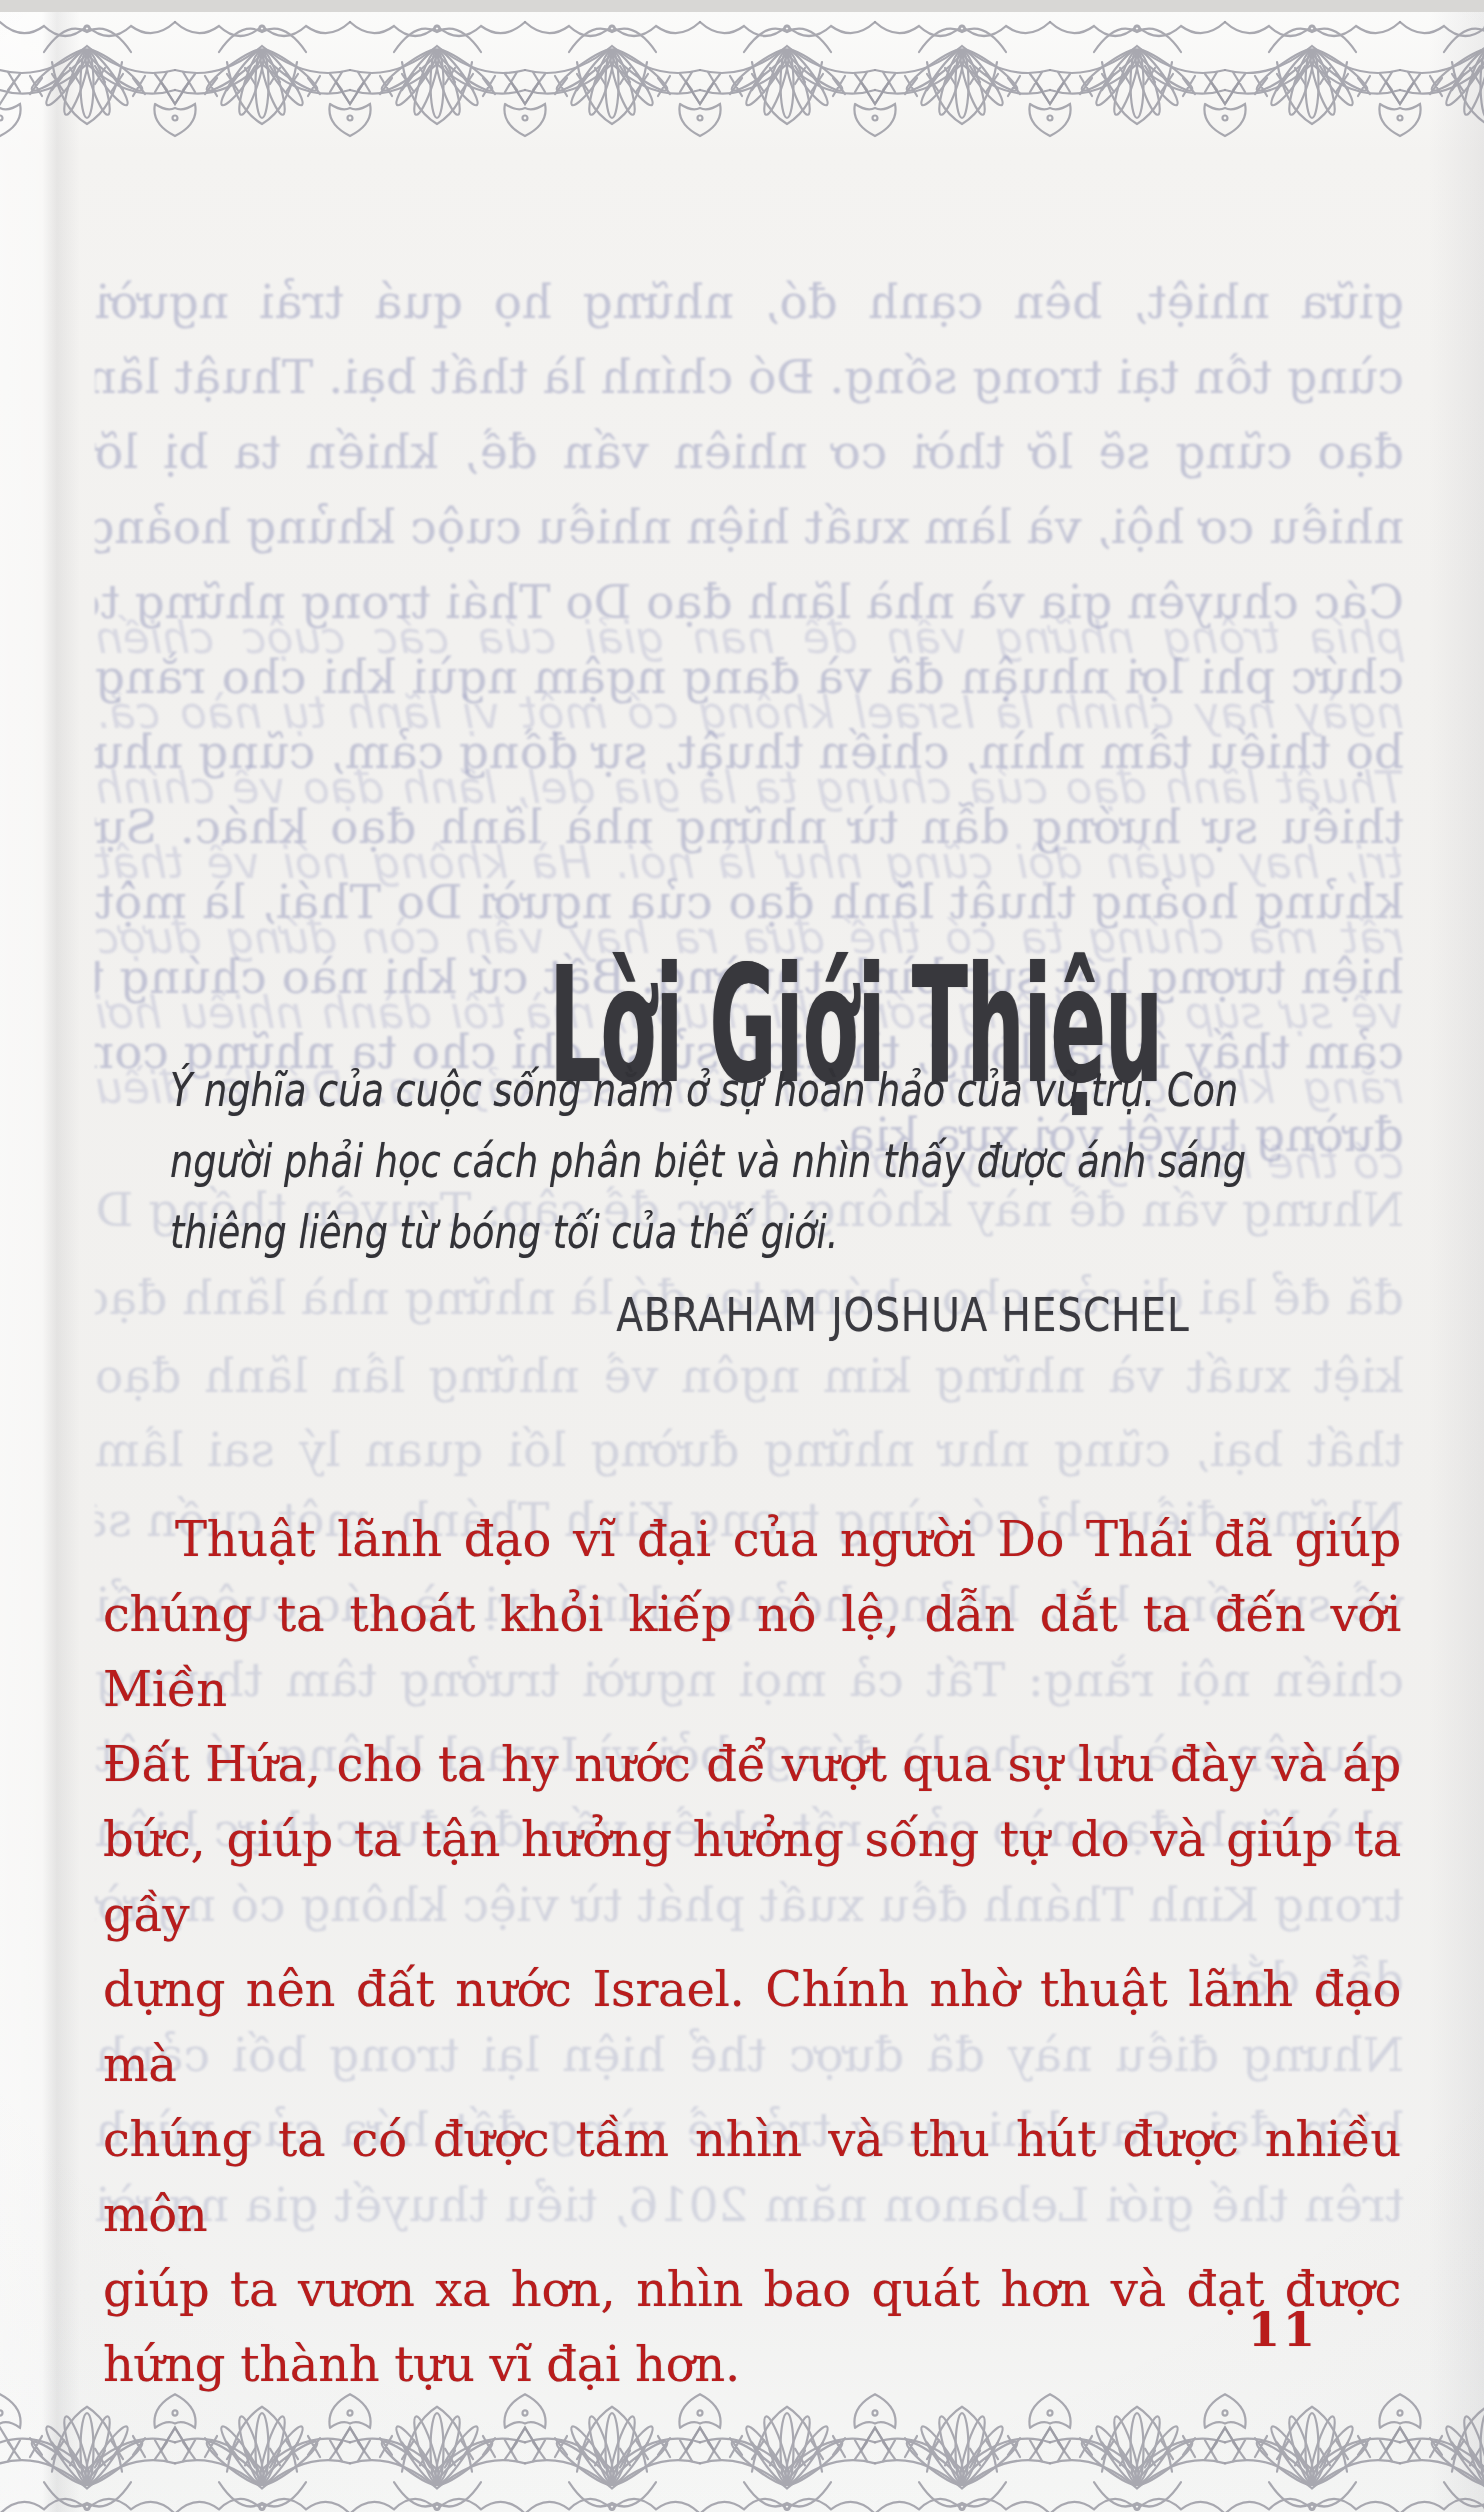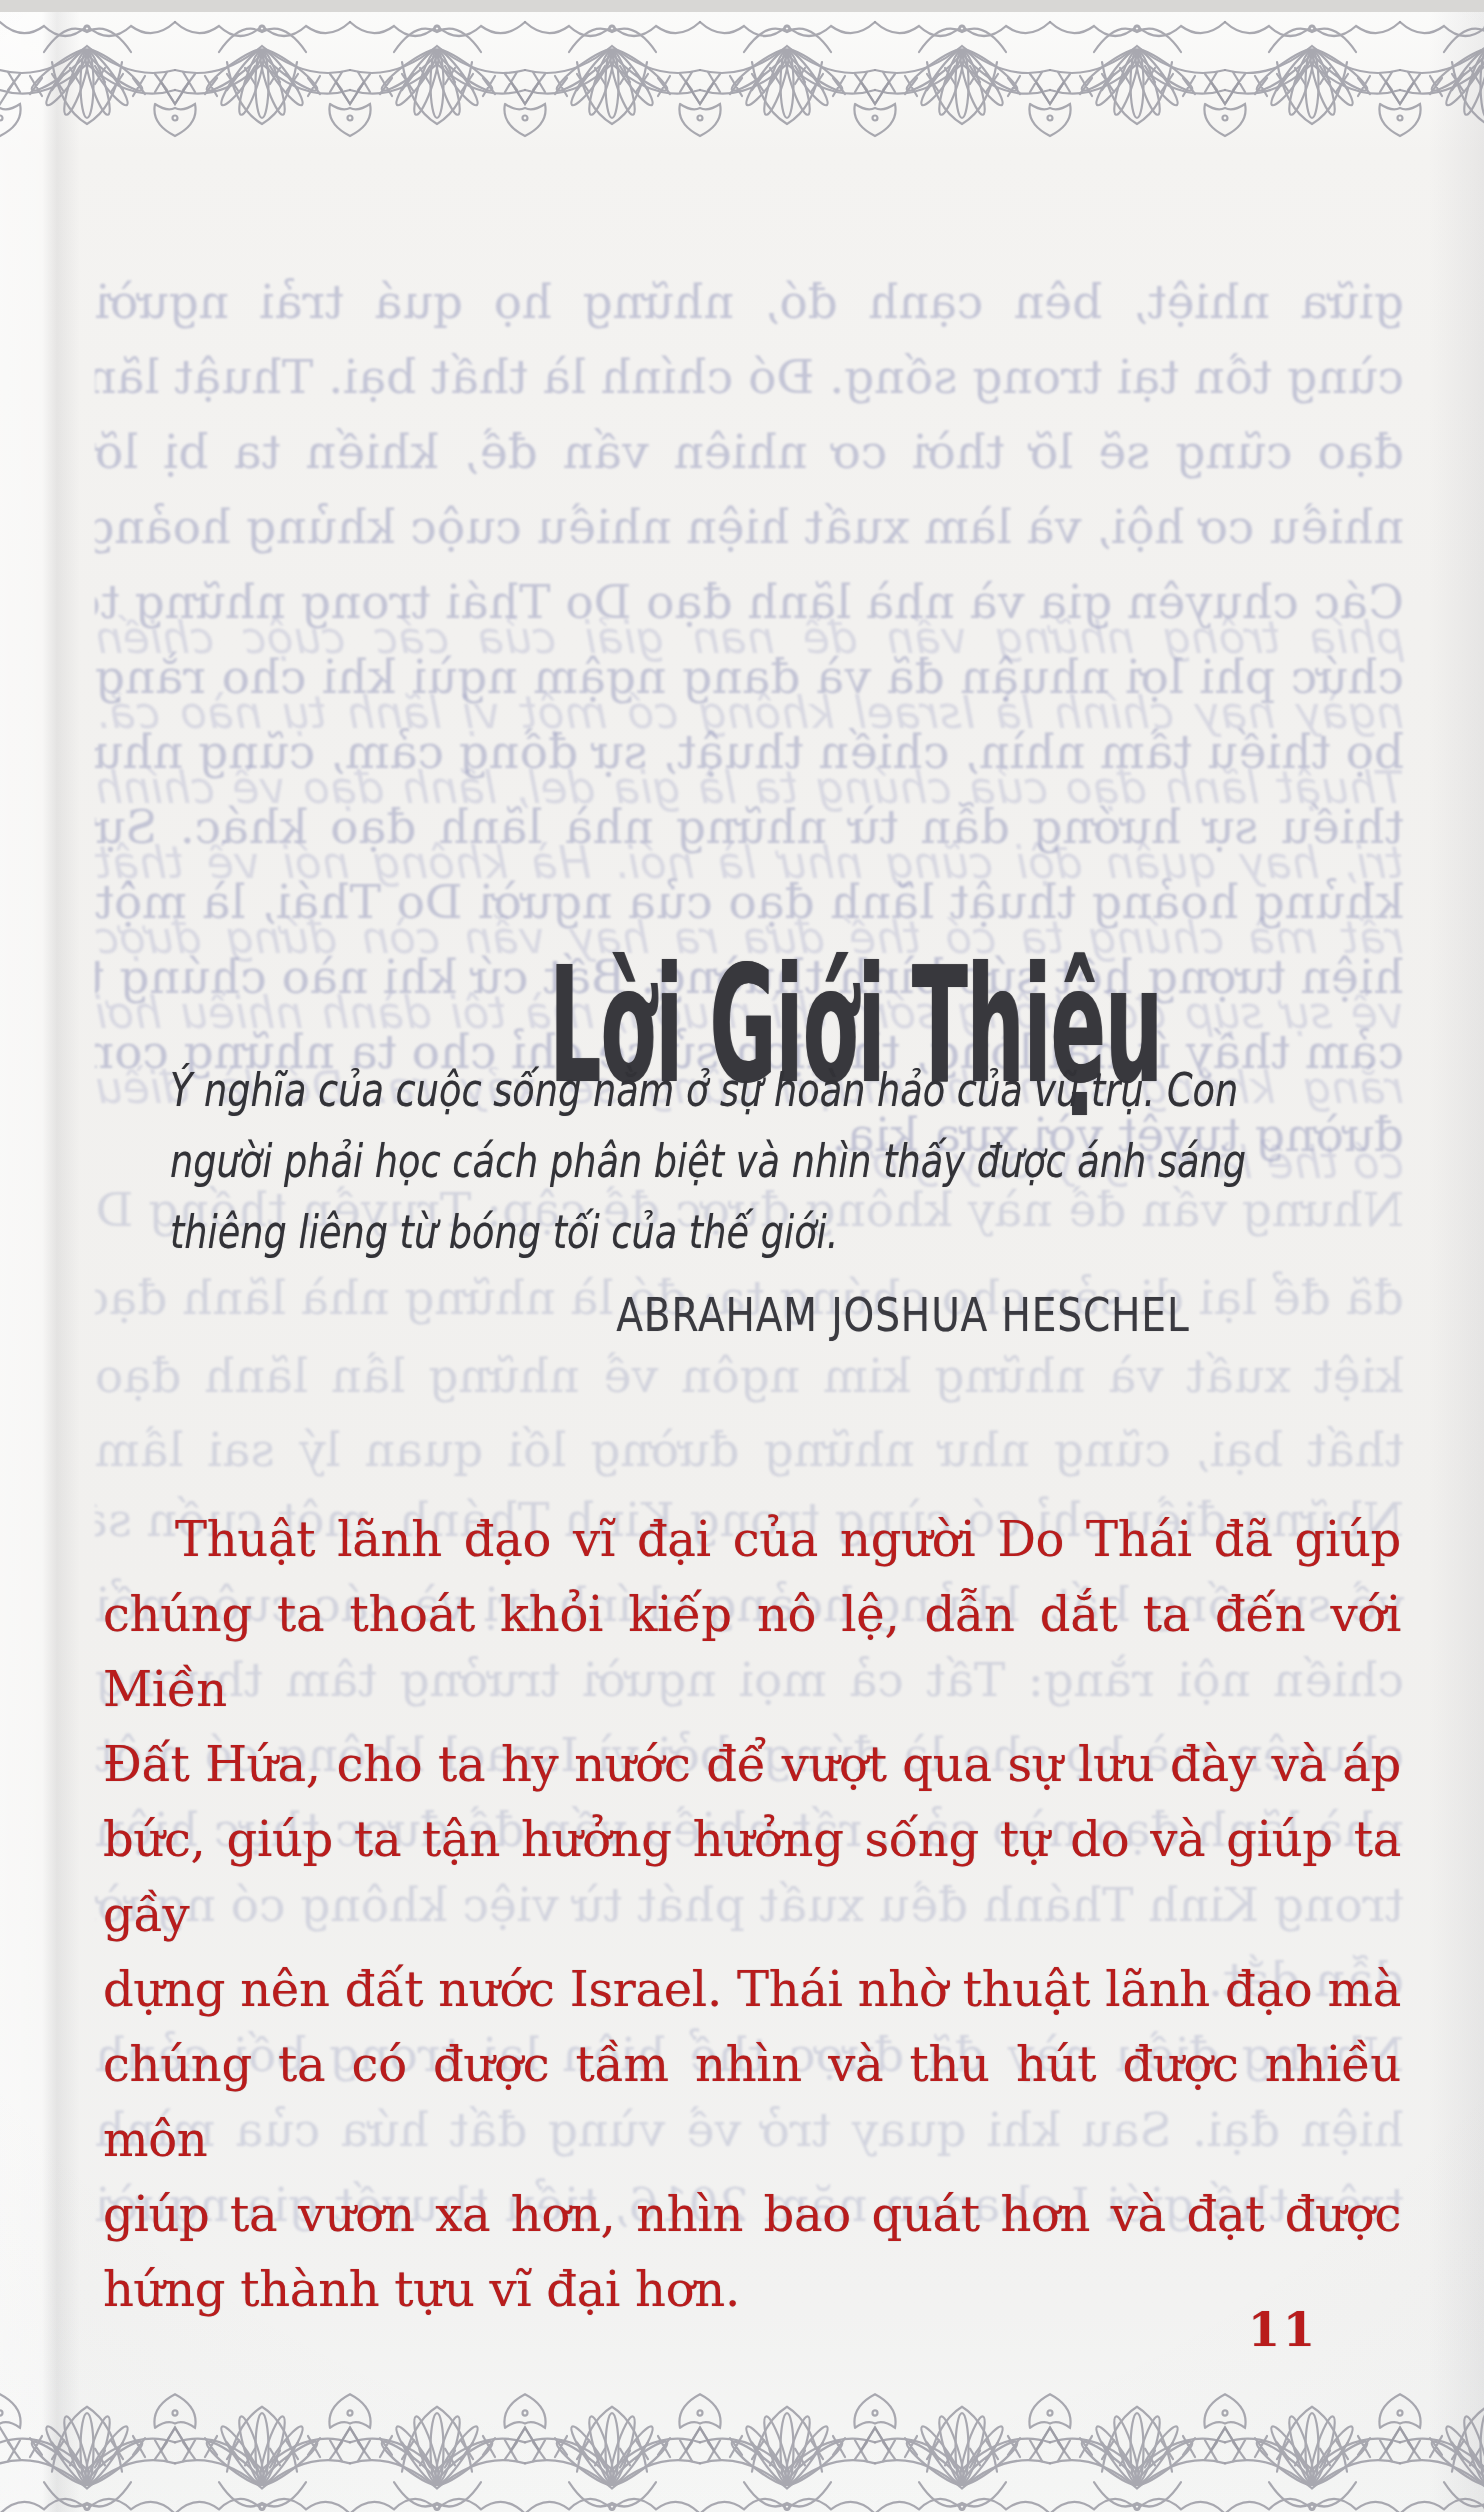--- a/index.html
+++ b/index.html
@@ -223,21 +223,21 @@
     <div>người phải học cách phân biệt và nhìn thấy được ánh sáng</div>
     <div>thiêng liêng từ bóng tối của thế giới.</div>
   </div>
   <div class="attribution">ABRAHAM JOSHUA HESCHEL</div>
 
   <div class="bodytext">
     <div class="bodyline first">Thuật lãnh đạo vĩ đại của người Do Thái đã giúp</div>
     <div class="bodyline">chúng ta thoát khỏi kiếp nô lệ, dẫn dắt ta đến với Miền</div>
     <div class="bodyline">Đất Hứa, cho ta hy nước để vượt qua sự lưu đày và áp</div>
     <div class="bodyline">bức, giúp ta tận hưởng hưởng sống tự do và giúp ta gầy</div>
-    <div class="bodyline">dựng nên đất nước Israel. Thái nhờ thuật lãnh đạo mà</div>
+    <div class="bodyline">dựng nên đất nước Israel. Chính nhờ thuật lãnh đạo mà</div>
     <div class="bodyline">chúng ta có được tầm nhìn và thu hút được nhiều môn</div>
     <div class="bodyline">giúp ta vươn xa hơn, nhìn bao quát hơn và đạt được</div>
     <div class="bodyline last">hứng thành tựu vĩ đại hơn.</div>
   </div>
 
   <div class="pagenum">11</div>
 
 </div>
 
 </body></html>

